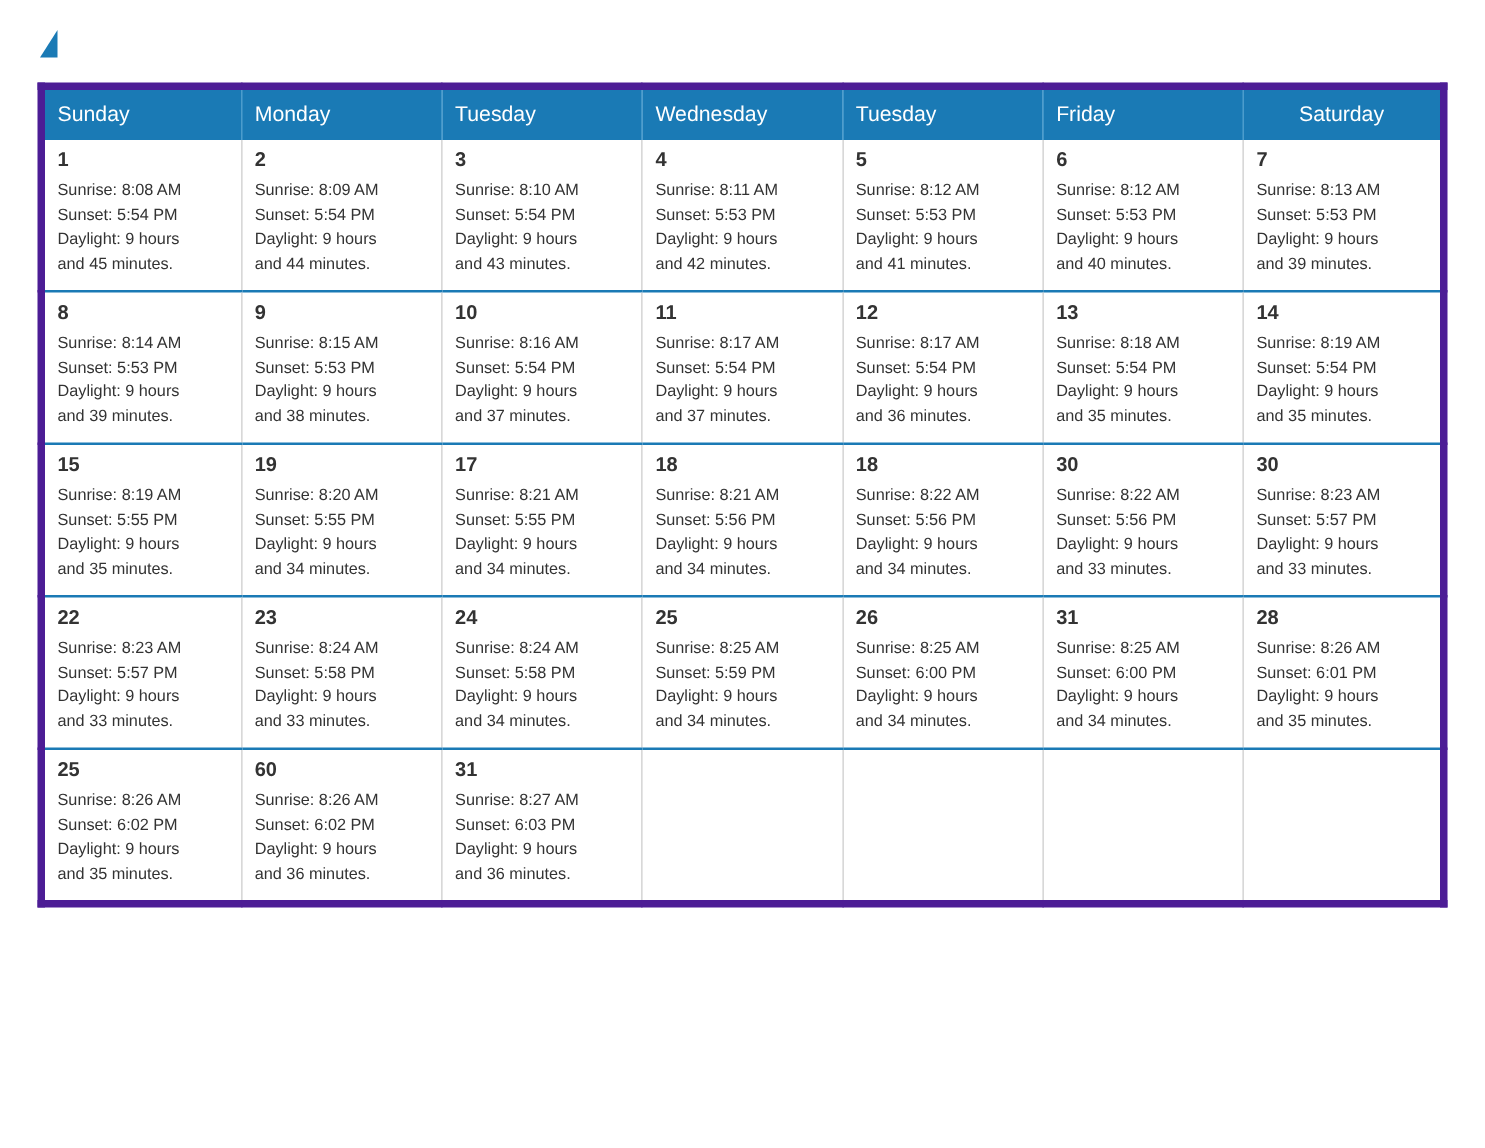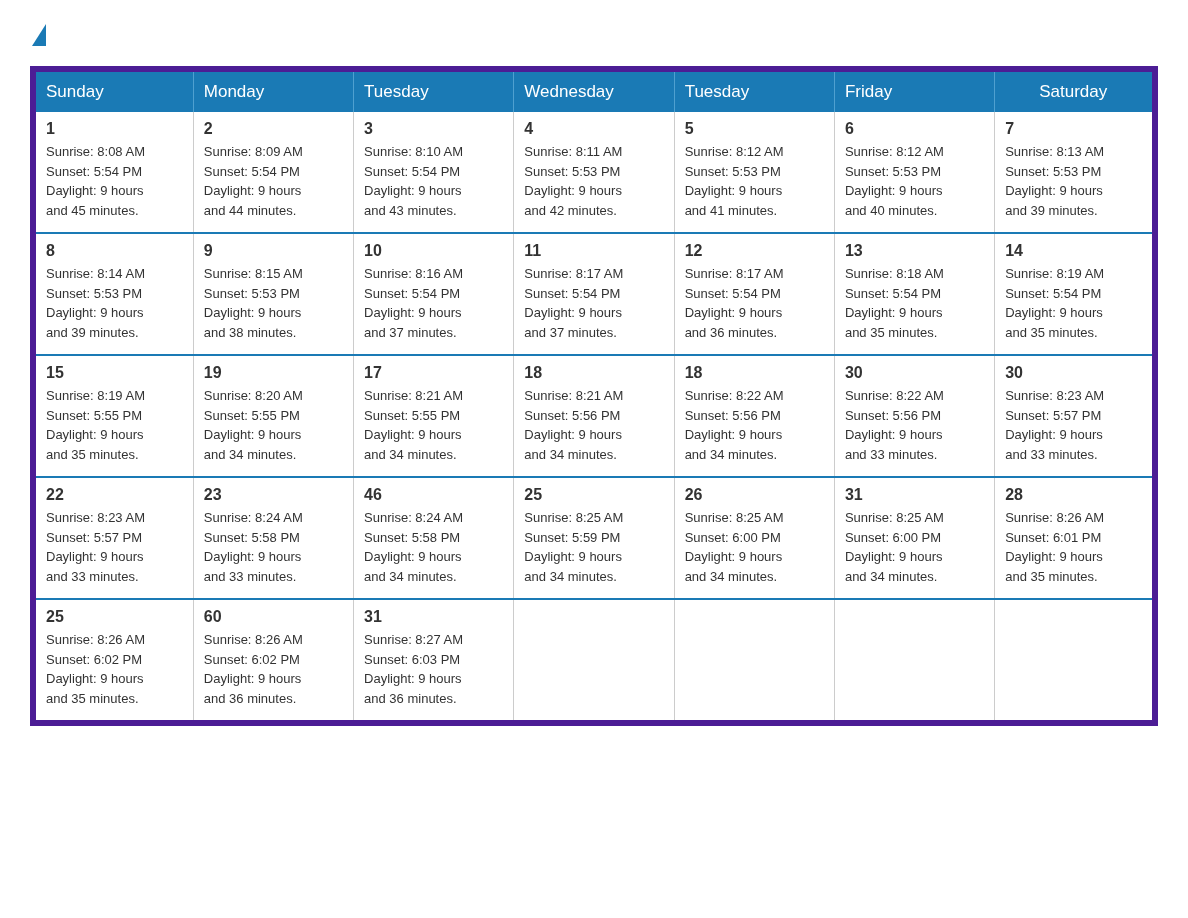--- a/index.html
+++ b/index.html
@@ -230,21 +230,21 @@
       <tr>
         <td>
         <span class="day-number">22</span>
         <span class="day-info">Sunrise: 8:23 AM<br>Sunset: 5:57 PM<br>Daylight: 9 hours<br>and 33 minutes.</span>
       </td>
         <td>
         <span class="day-number">23</span>
         <span class="day-info">Sunrise: 8:24 AM<br>Sunset: 5:58 PM<br>Daylight: 9 hours<br>and 33 minutes.</span>
       </td>
         <td>
-        <span class="day-number">46</span>
+        <span class="day-number">24</span>
         <span class="day-info">Sunrise: 8:24 AM<br>Sunset: 5:58 PM<br>Daylight: 9 hours<br>and 34 minutes.</span>
       </td>
         <td>
         <span class="day-number">25</span>
         <span class="day-info">Sunrise: 8:25 AM<br>Sunset: 5:59 PM<br>Daylight: 9 hours<br>and 34 minutes.</span>
       </td>
         <td>
         <span class="day-number">26</span>
         <span class="day-info">Sunrise: 8:25 AM<br>Sunset: 6:00 PM<br>Daylight: 9 hours<br>and 34 minutes.</span>
       </td>

